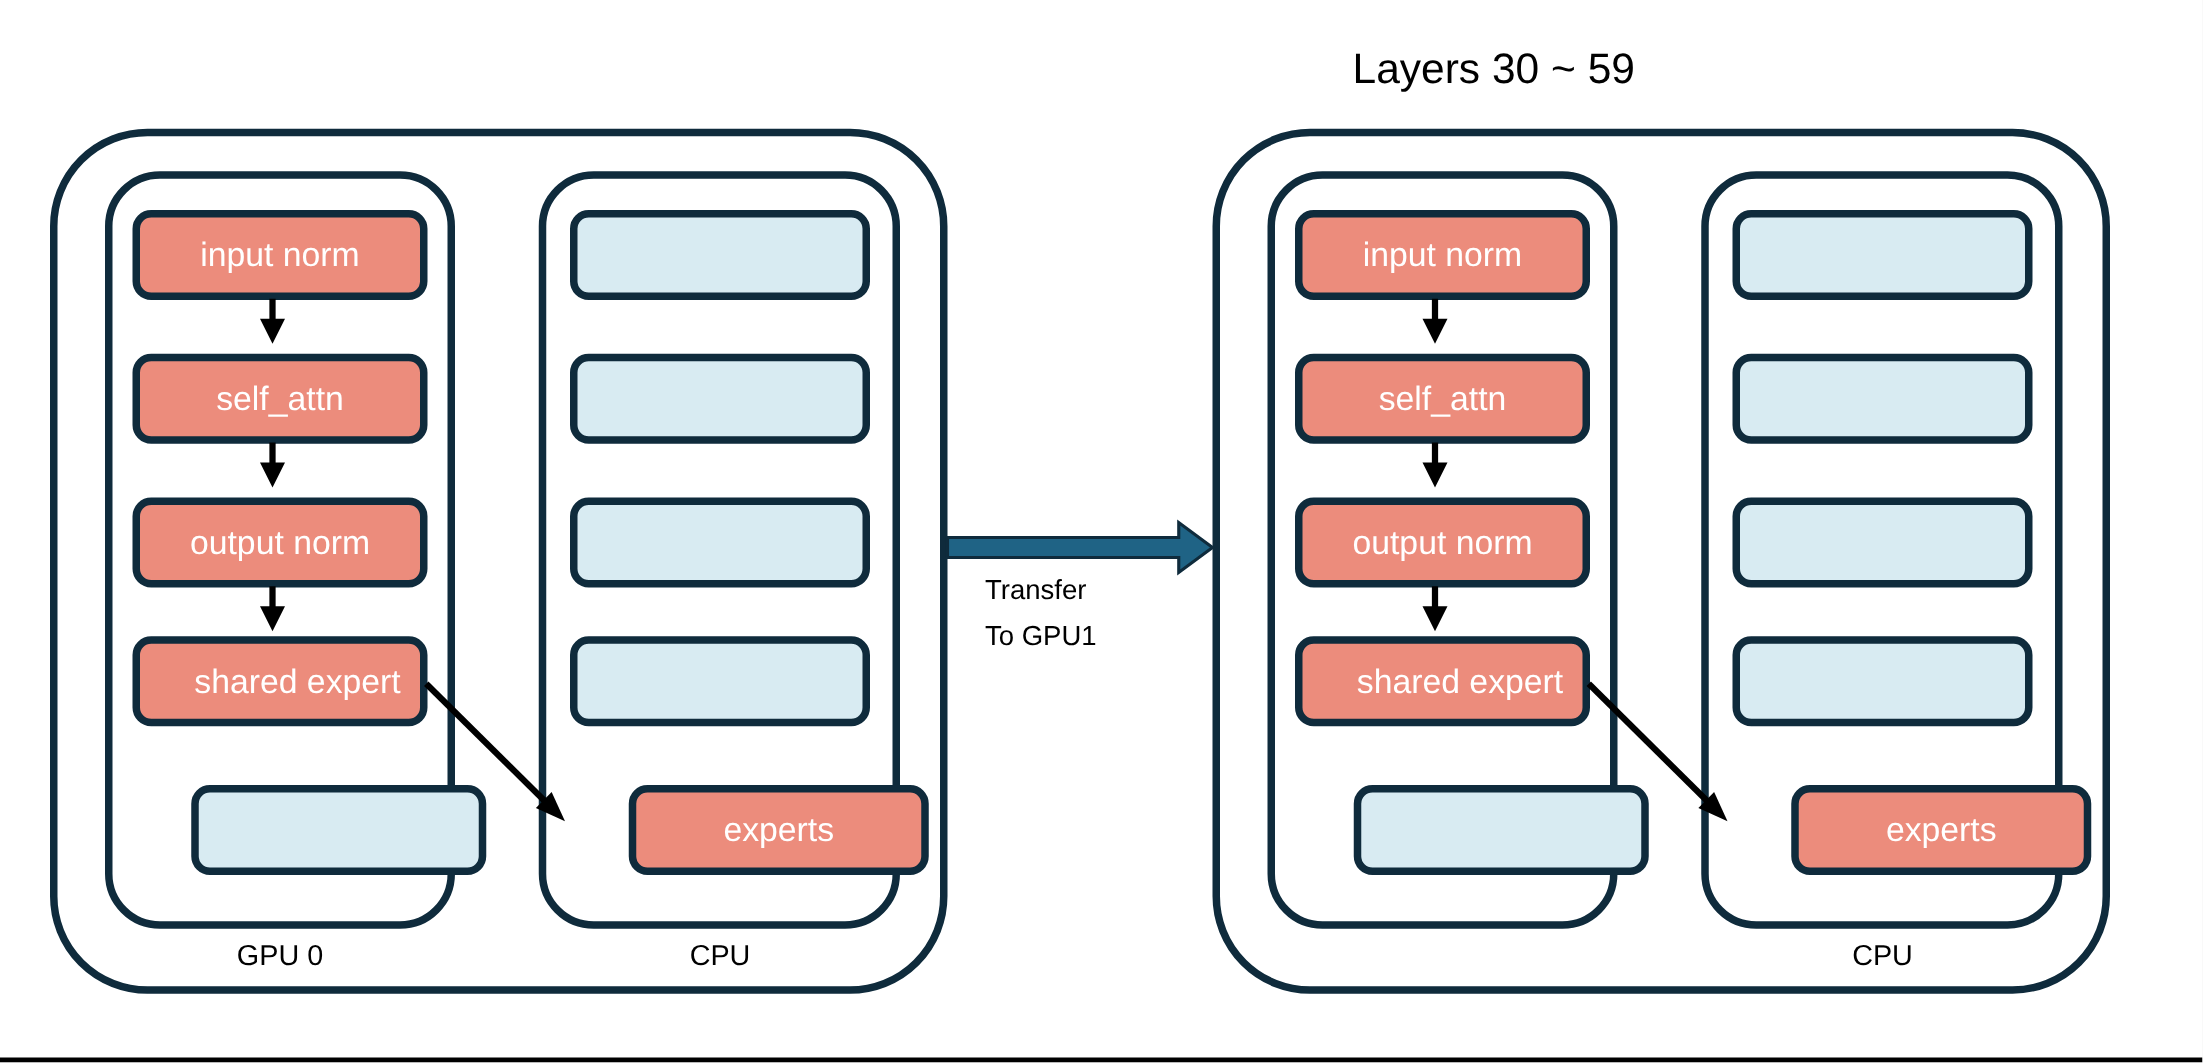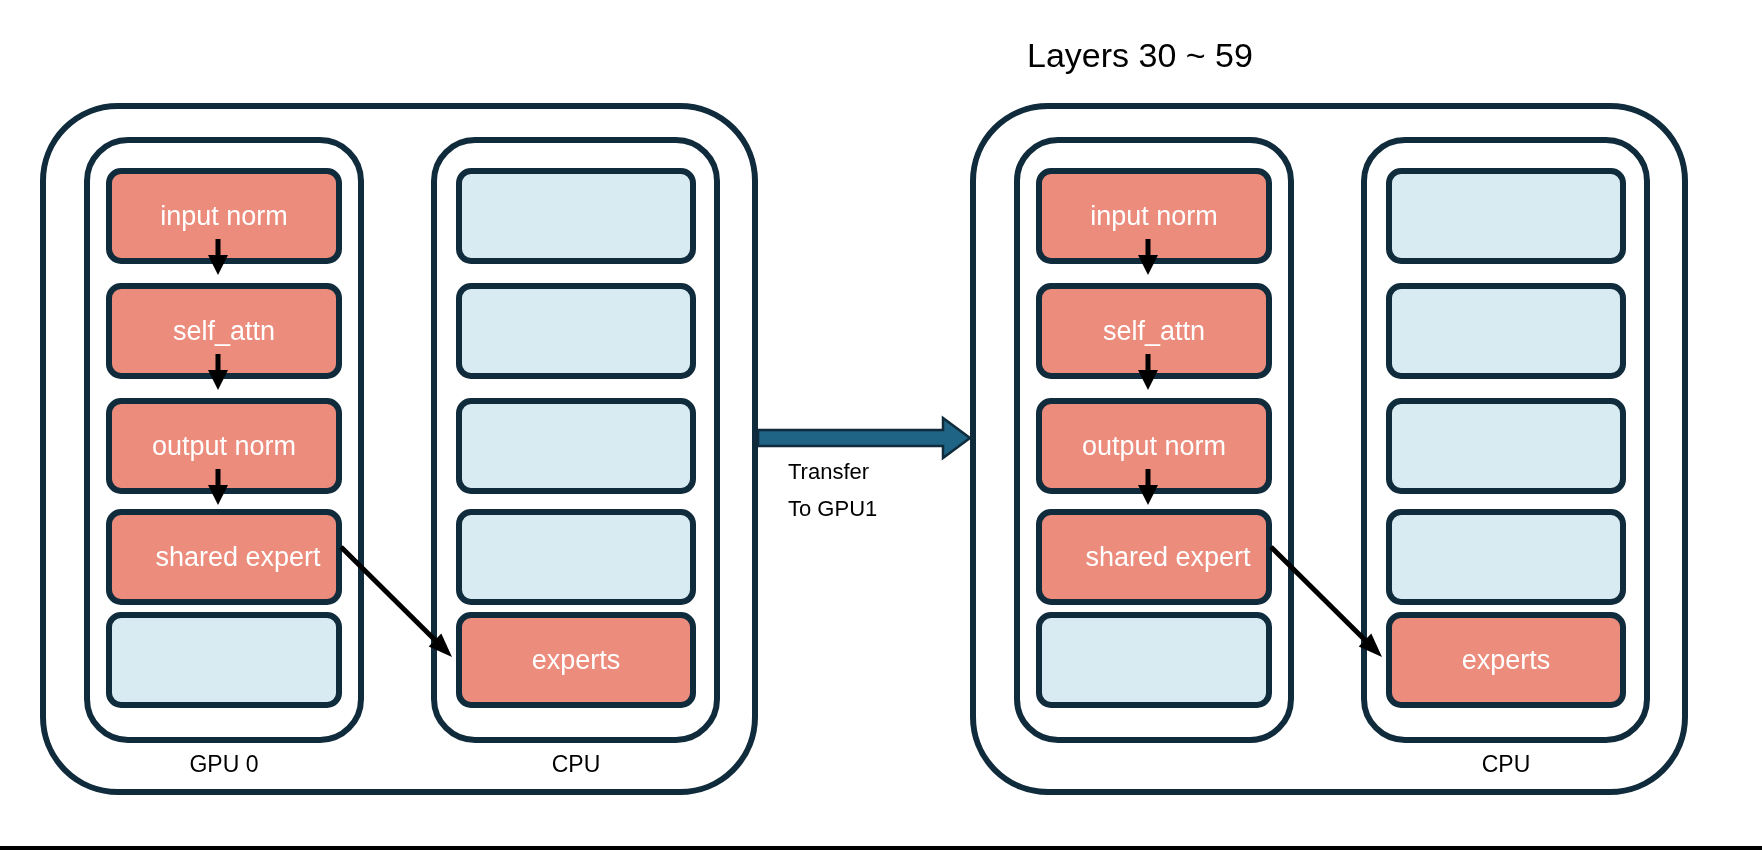--- a/index.html
+++ b/index.html
@@ -27,31 +27,31 @@
     background:var(--background);
   }
   .panel{
     position:absolute;top:28px;height:606px;
     border:6px solid var(--outline-navy);border-radius:44px;
     background:var(--background);
   }
   .panel.gpu{left:38px;width:280px;}
   .panel.cpu{left:385px;width:289px;}
   .mbox{
-    position:absolute;height:96px;
+    position:absolute;height:72px;
     border:6px solid var(--outline-navy);border-radius:15px;
     display:flex;align-items:center;justify-content:center;
     font-size:27px;color:var(--text-white);white-space:nowrap;
   }
   .mbox.gpu-col{left:60px;width:236px;}
   .mbox.cpu-col{left:410px;width:240px;}
   .mbox.salmon{background:var(--module-salmon);}
   .mbox.blue{background:var(--slot-blue);}
   .row-0{top:59px;}  .row-1{top:174px;} .row-2{top:289px;}
-  .row-3{top:400px;padding-left:28px;} .row-4{top:503px;}
+  .row-3{top:400px;padding-left:28px;} .row-4{top:519px;margin-left:47px;}
   .col-label{
     position:absolute;top:642px;width:200px;
     font-size:23px;color:var(--text-black);text-align:center;white-space:nowrap;
   }
   .col-label.gpu{left:78px;}
   .col-label.cpu{left:430px;}
   .transfer-text{
     position:absolute;left:788px;top:453px;
     font-size:22px;line-height:37px;color:var(--text-black);white-space:nowrap;
   }
@@ -62,21 +62,21 @@
   .bottom-rule{
     position:absolute;left:0;bottom:0;width:1762px;height:4px;
     background:var(--text-black);
   }
 </style>
 </head>
 <body>
 
 <div class="canvas">
 
-  <div class="group-title" style="left:960px;">Layers 30 ~ 59</div>
+  <div class="group-title" style="left:1015px;">Layers 30 ~ 59</div>
 
   <div class="group" style="left:40px;">
     <div class="panel gpu"></div>
     <div class="panel cpu"></div>
 
     <div class="mbox gpu-col salmon row-0">input norm</div>
     <div class="mbox gpu-col salmon row-1">self_attn</div>
     <div class="mbox gpu-col salmon row-2">output norm</div>
     <div class="mbox gpu-col salmon row-3">shared expert</div>
     <div class="mbox gpu-col blue row-4"></div>

